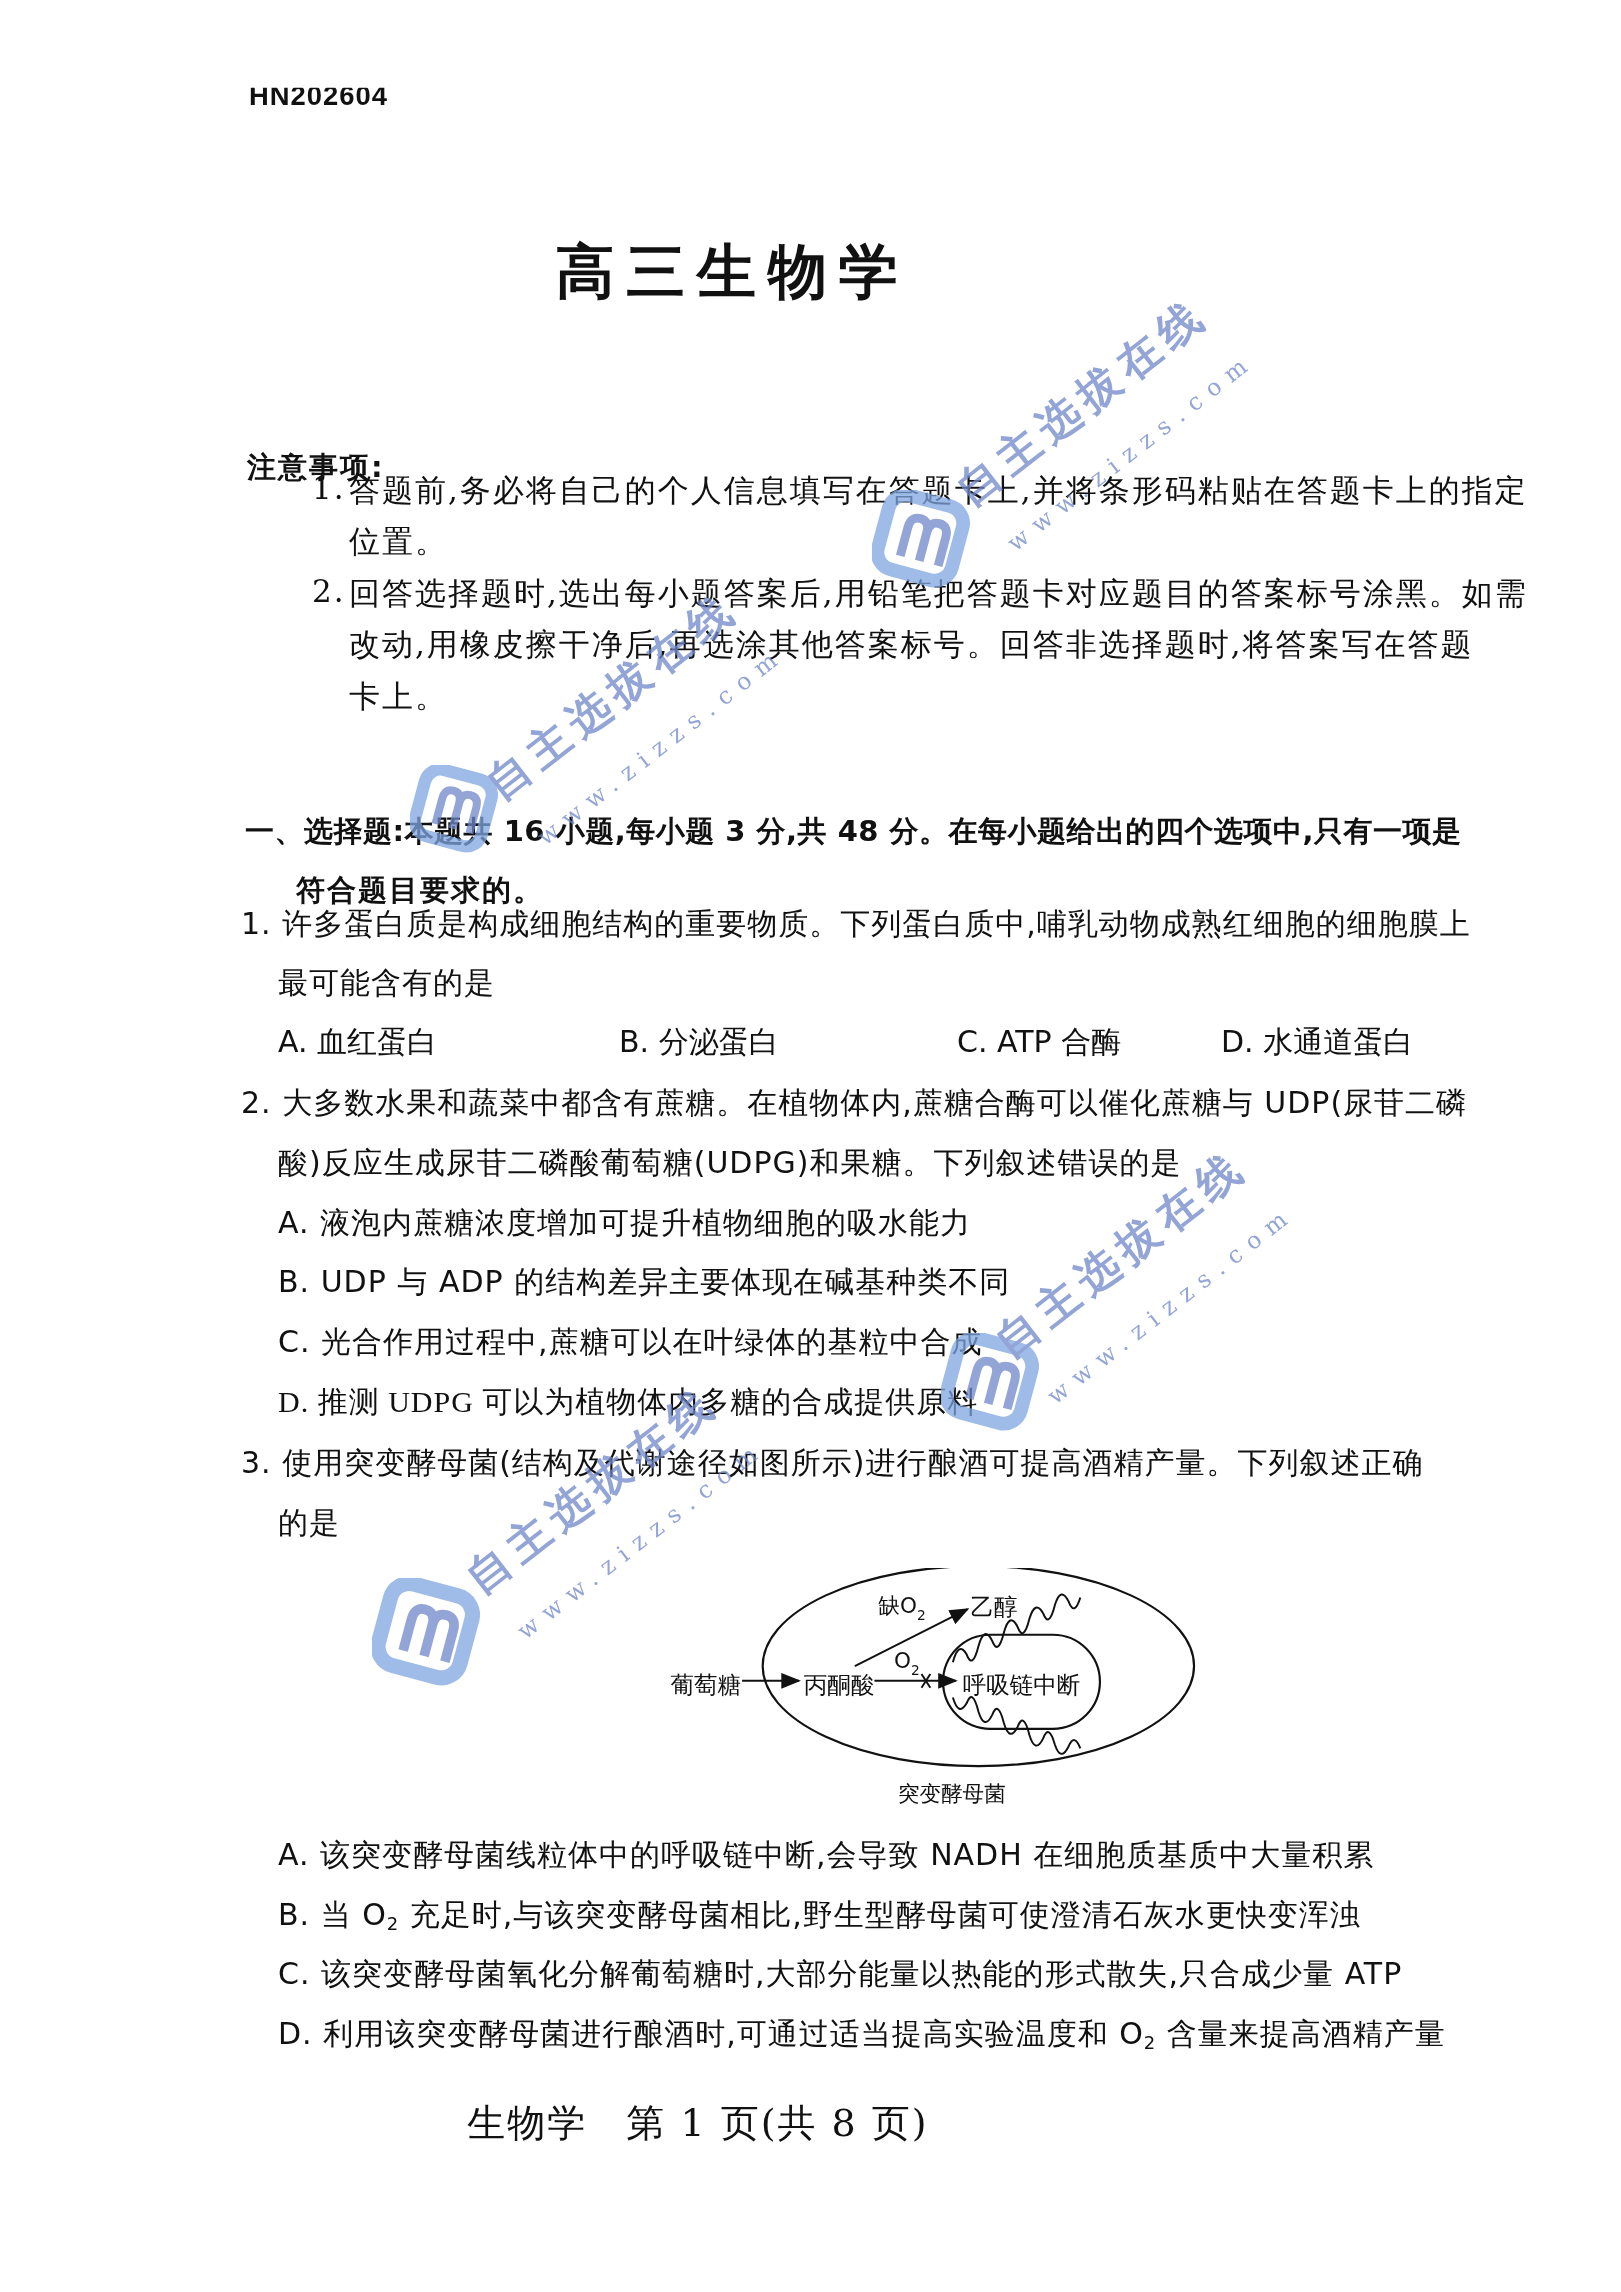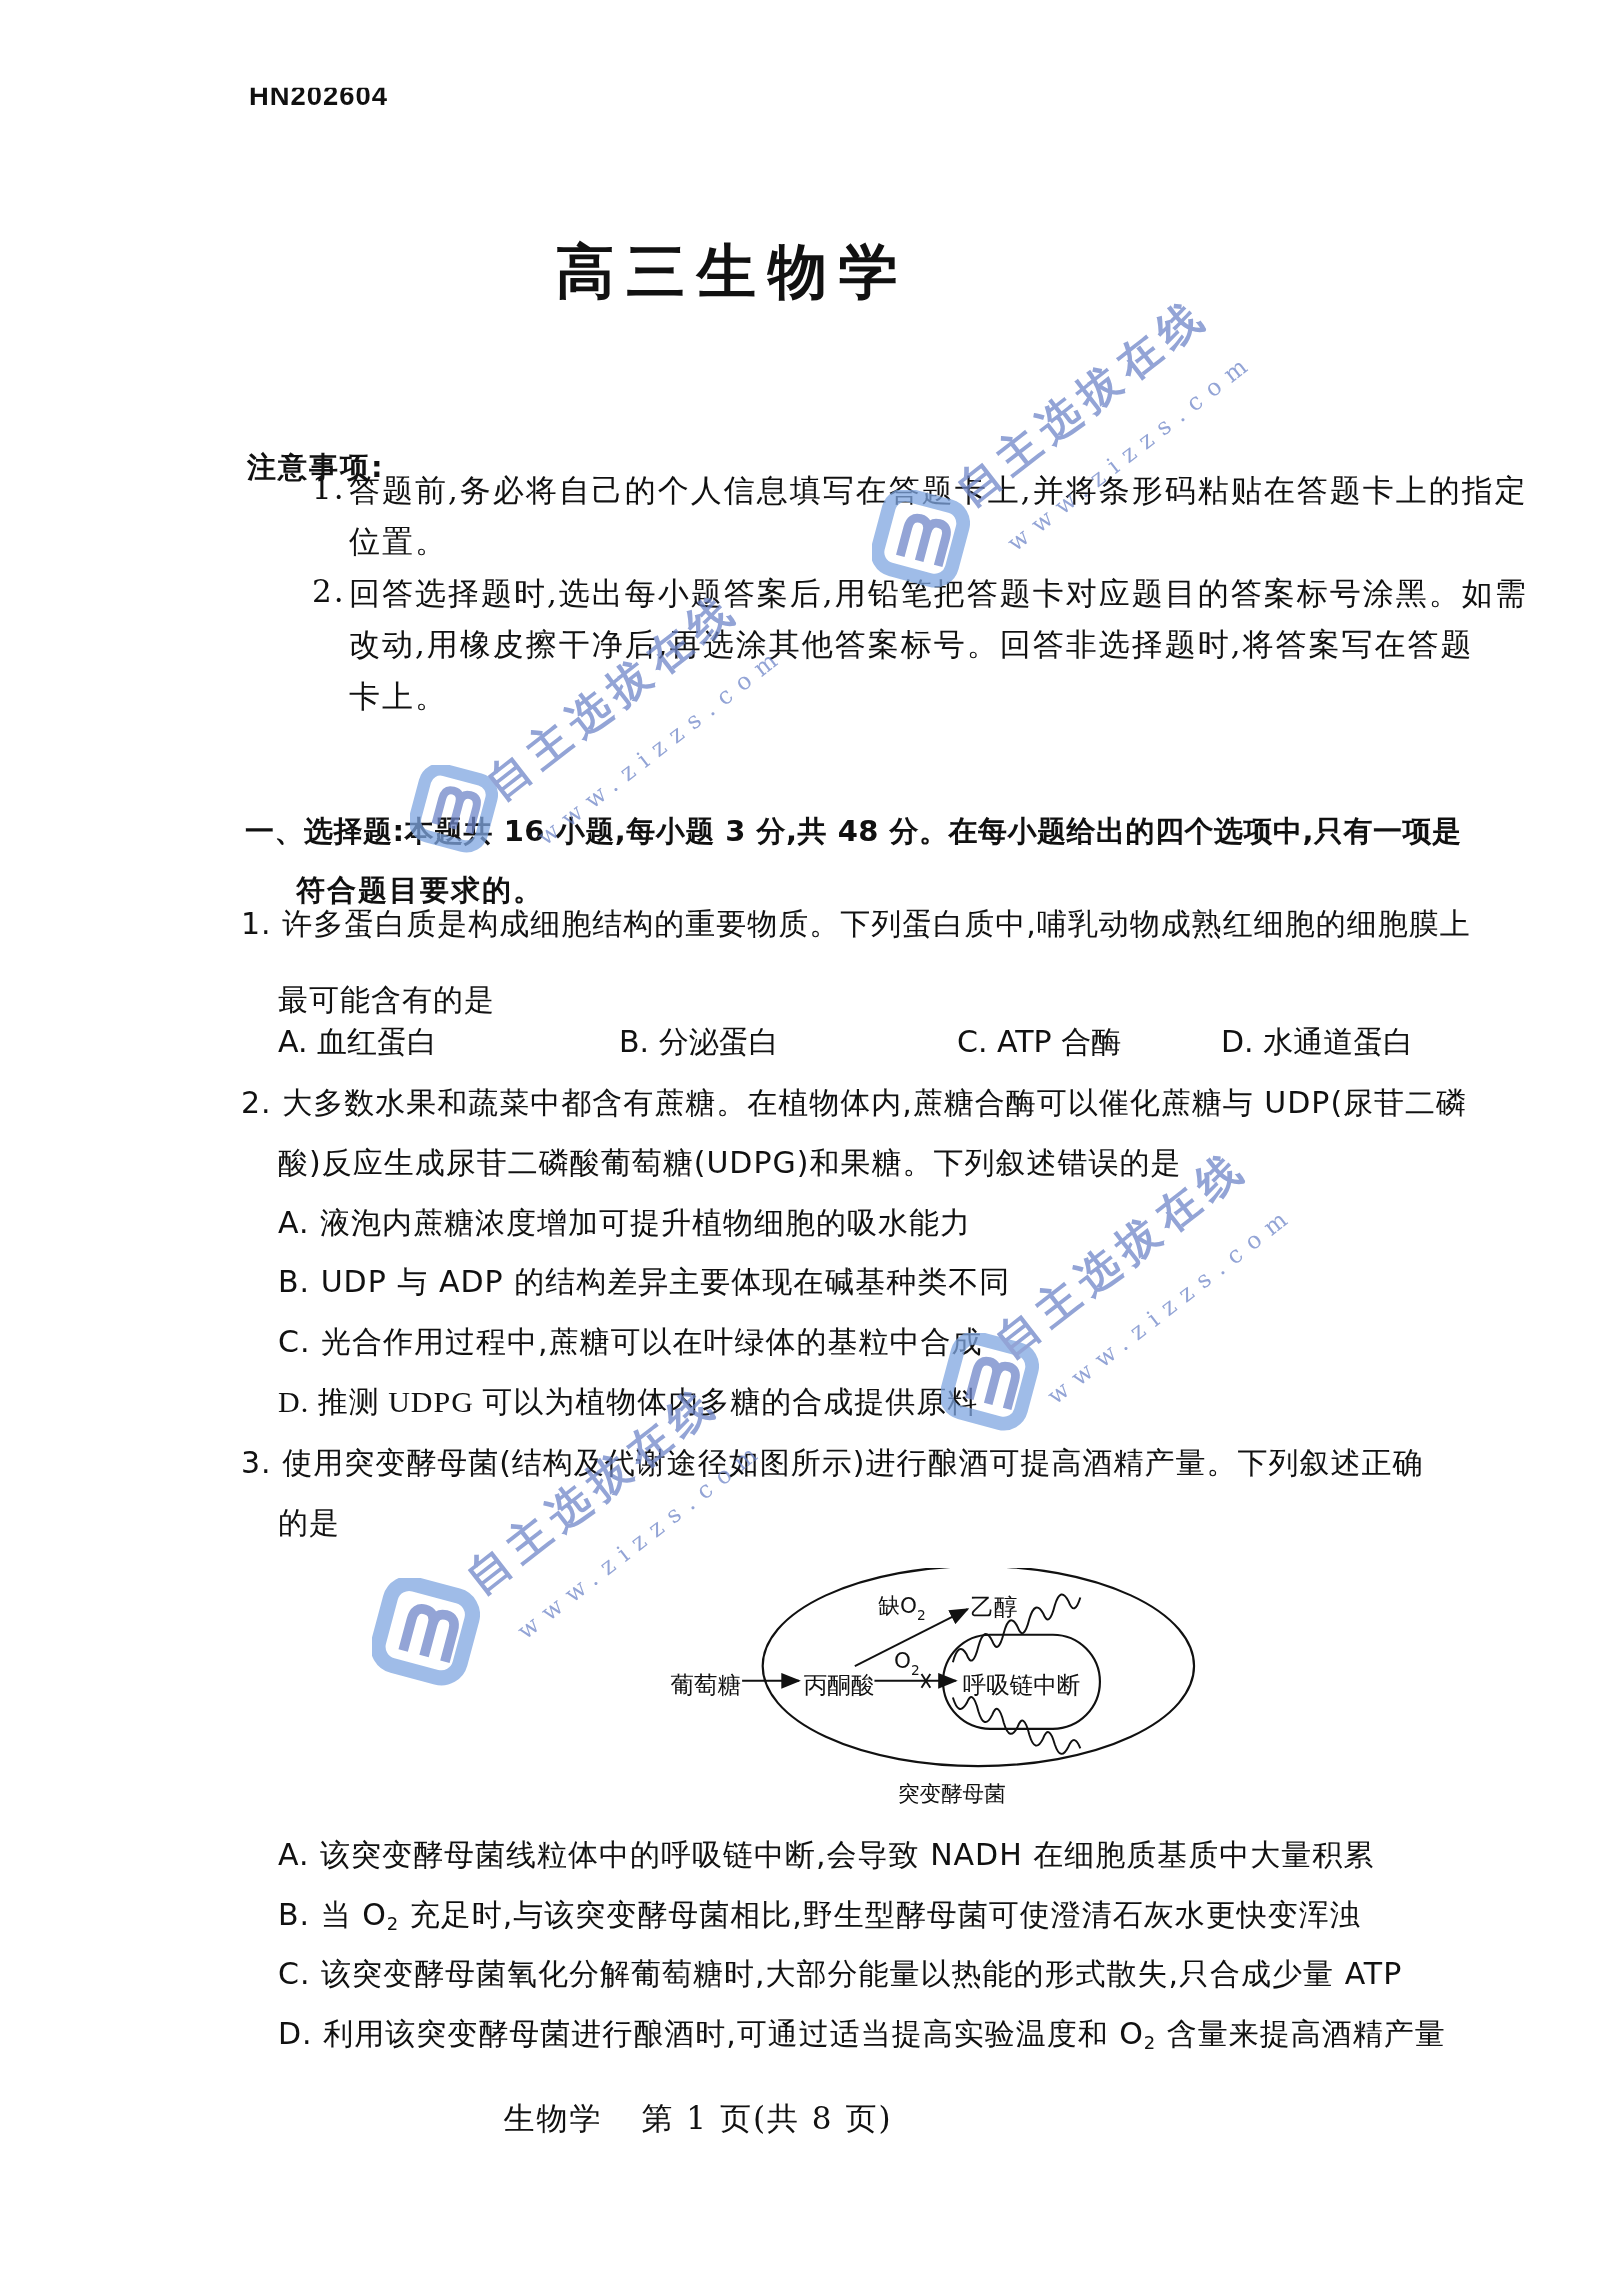--- a/index.html
+++ b/index.html
@@ -10,21 +10,21 @@
           font-size: 27.4px; font-weight: bold; letter-spacing: 1px; color: #111;
           clip-path: inset(7.8px 0 0 0); }
   .title { position: absolute; left: 0; width: 1465px; top: 233px; text-align: center;
            font-family: "DejaVu Sans", sans-serif; font-weight: bold; font-size: 59px; letter-spacing: 11.8px; }
   .line { position: absolute; font-size: 31px; white-space: nowrap; letter-spacing: 2px; }
   .bold { font-family: "DejaVu Sans", sans-serif; font-weight: bold; margin-top: 28px; }
   .q { font-family: "DejaVu Sans", sans-serif; font-size: 30px; letter-spacing: 1px; }
   .opt-row { position: absolute; font-family: "DejaVu Sans", sans-serif; font-size: 30px; }
   .opt-row span { position: absolute; white-space: nowrap; }
   .footer { position: absolute; top: 2098px; left: 0; width: 1396px; text-align: center;
-            font-size: 31px; letter-spacing: 2px; }
+            font-size: 38px; letter-spacing: 2px; }
   .footer .gap { display: inline-block; width: 39px; }
   sub { font-size: 0.6em; vertical-align: -0.3em; }
   .diagram { position: absolute; left: 647px; top: 1568px; width: 549px; height: 255px; }
   .diagram text { font-family: "DejaVu Sans", sans-serif; fill: #111; }
   .wm { position: absolute; pointer-events: none; opacity: 0.75; }
   .wm-text { position: absolute; transform: rotate(-38deg); transform-origin: left bottom;
              color: #6f86c8; font-family: "DejaVu Serif", serif; white-space: nowrap; }
   .wm-cn { font-size: 43px; font-weight: bold; letter-spacing: 7.8px; }
   .wm-url { font-size: 23.5px; letter-spacing: 9.8px; }
 </style>
@@ -42,21 +42,21 @@
   <div class="line" style="left:349px;top:521px;">位置。</div>
   <div class="line" style="left:312px;top:573px;">2.</div>
   <div class="line" style="left:349px;top:573px;">回答选择题时,选出每小题答案后,用铅笔把答题卡对应题目的答案标号涂黑。如需</div>
   <div class="line" style="left:349px;top:624px;">改动,用橡皮擦干净后,再选涂其他答案标号。回答非选择题时,将答案写在答题</div>
   <div class="line" style="left:349px;top:676px;">卡上。</div>
 
   <div class="line bold" style="left:245px;top:784px;font-size:29px;letter-spacing:0.5px;">一、选择题:本题共 16 小题,每小题 3 分,共 48 分。在每小题给出的四个选项中,只有一项是</div>
   <div class="line bold" style="left:296px;top:843px;font-size:29px;">符合题目要求的。</div>
 
   <div class="line q" style="left:241px;top:904px;">1. 许多蛋白质是构成细胞结构的重要物质。下列蛋白质中,哺乳动物成熟红细胞的细胞膜上</div>
-  <div class="line q" style="left:278px;top:963px;margin-top:17px;">最可能含有的是</div>
+  <div class="line q" style="left:278px;top:963px;">最可能含有的是</div>
   <div class="opt-row" style="left:0;top:1022px;">
     <span style="left:278px;">A. 血红蛋白</span>
     <span style="left:619px;">B. 分泌蛋白</span>
     <span style="left:957px;">C. ATP 合酶</span>
     <span style="left:1221px;">D. 水通道蛋白</span>
   </div>
 
   <div class="line q" style="left:241px;top:1083px;">2. 大多数水果和蔬菜中都含有蔗糖。在植物体内,蔗糖合酶可以催化蔗糖与 UDP(尿苷二磷</div>
   <div class="line q" style="left:278px;top:1143px;">酸)反应生成尿苷二磷酸葡萄糖(UDPG)和果糖。下列叙述错误的是</div>
   <div class="line q" style="left:278px;top:1203px;">A. 液泡内蔗糖浓度增加可提升植物细胞的吸水能力</div>

